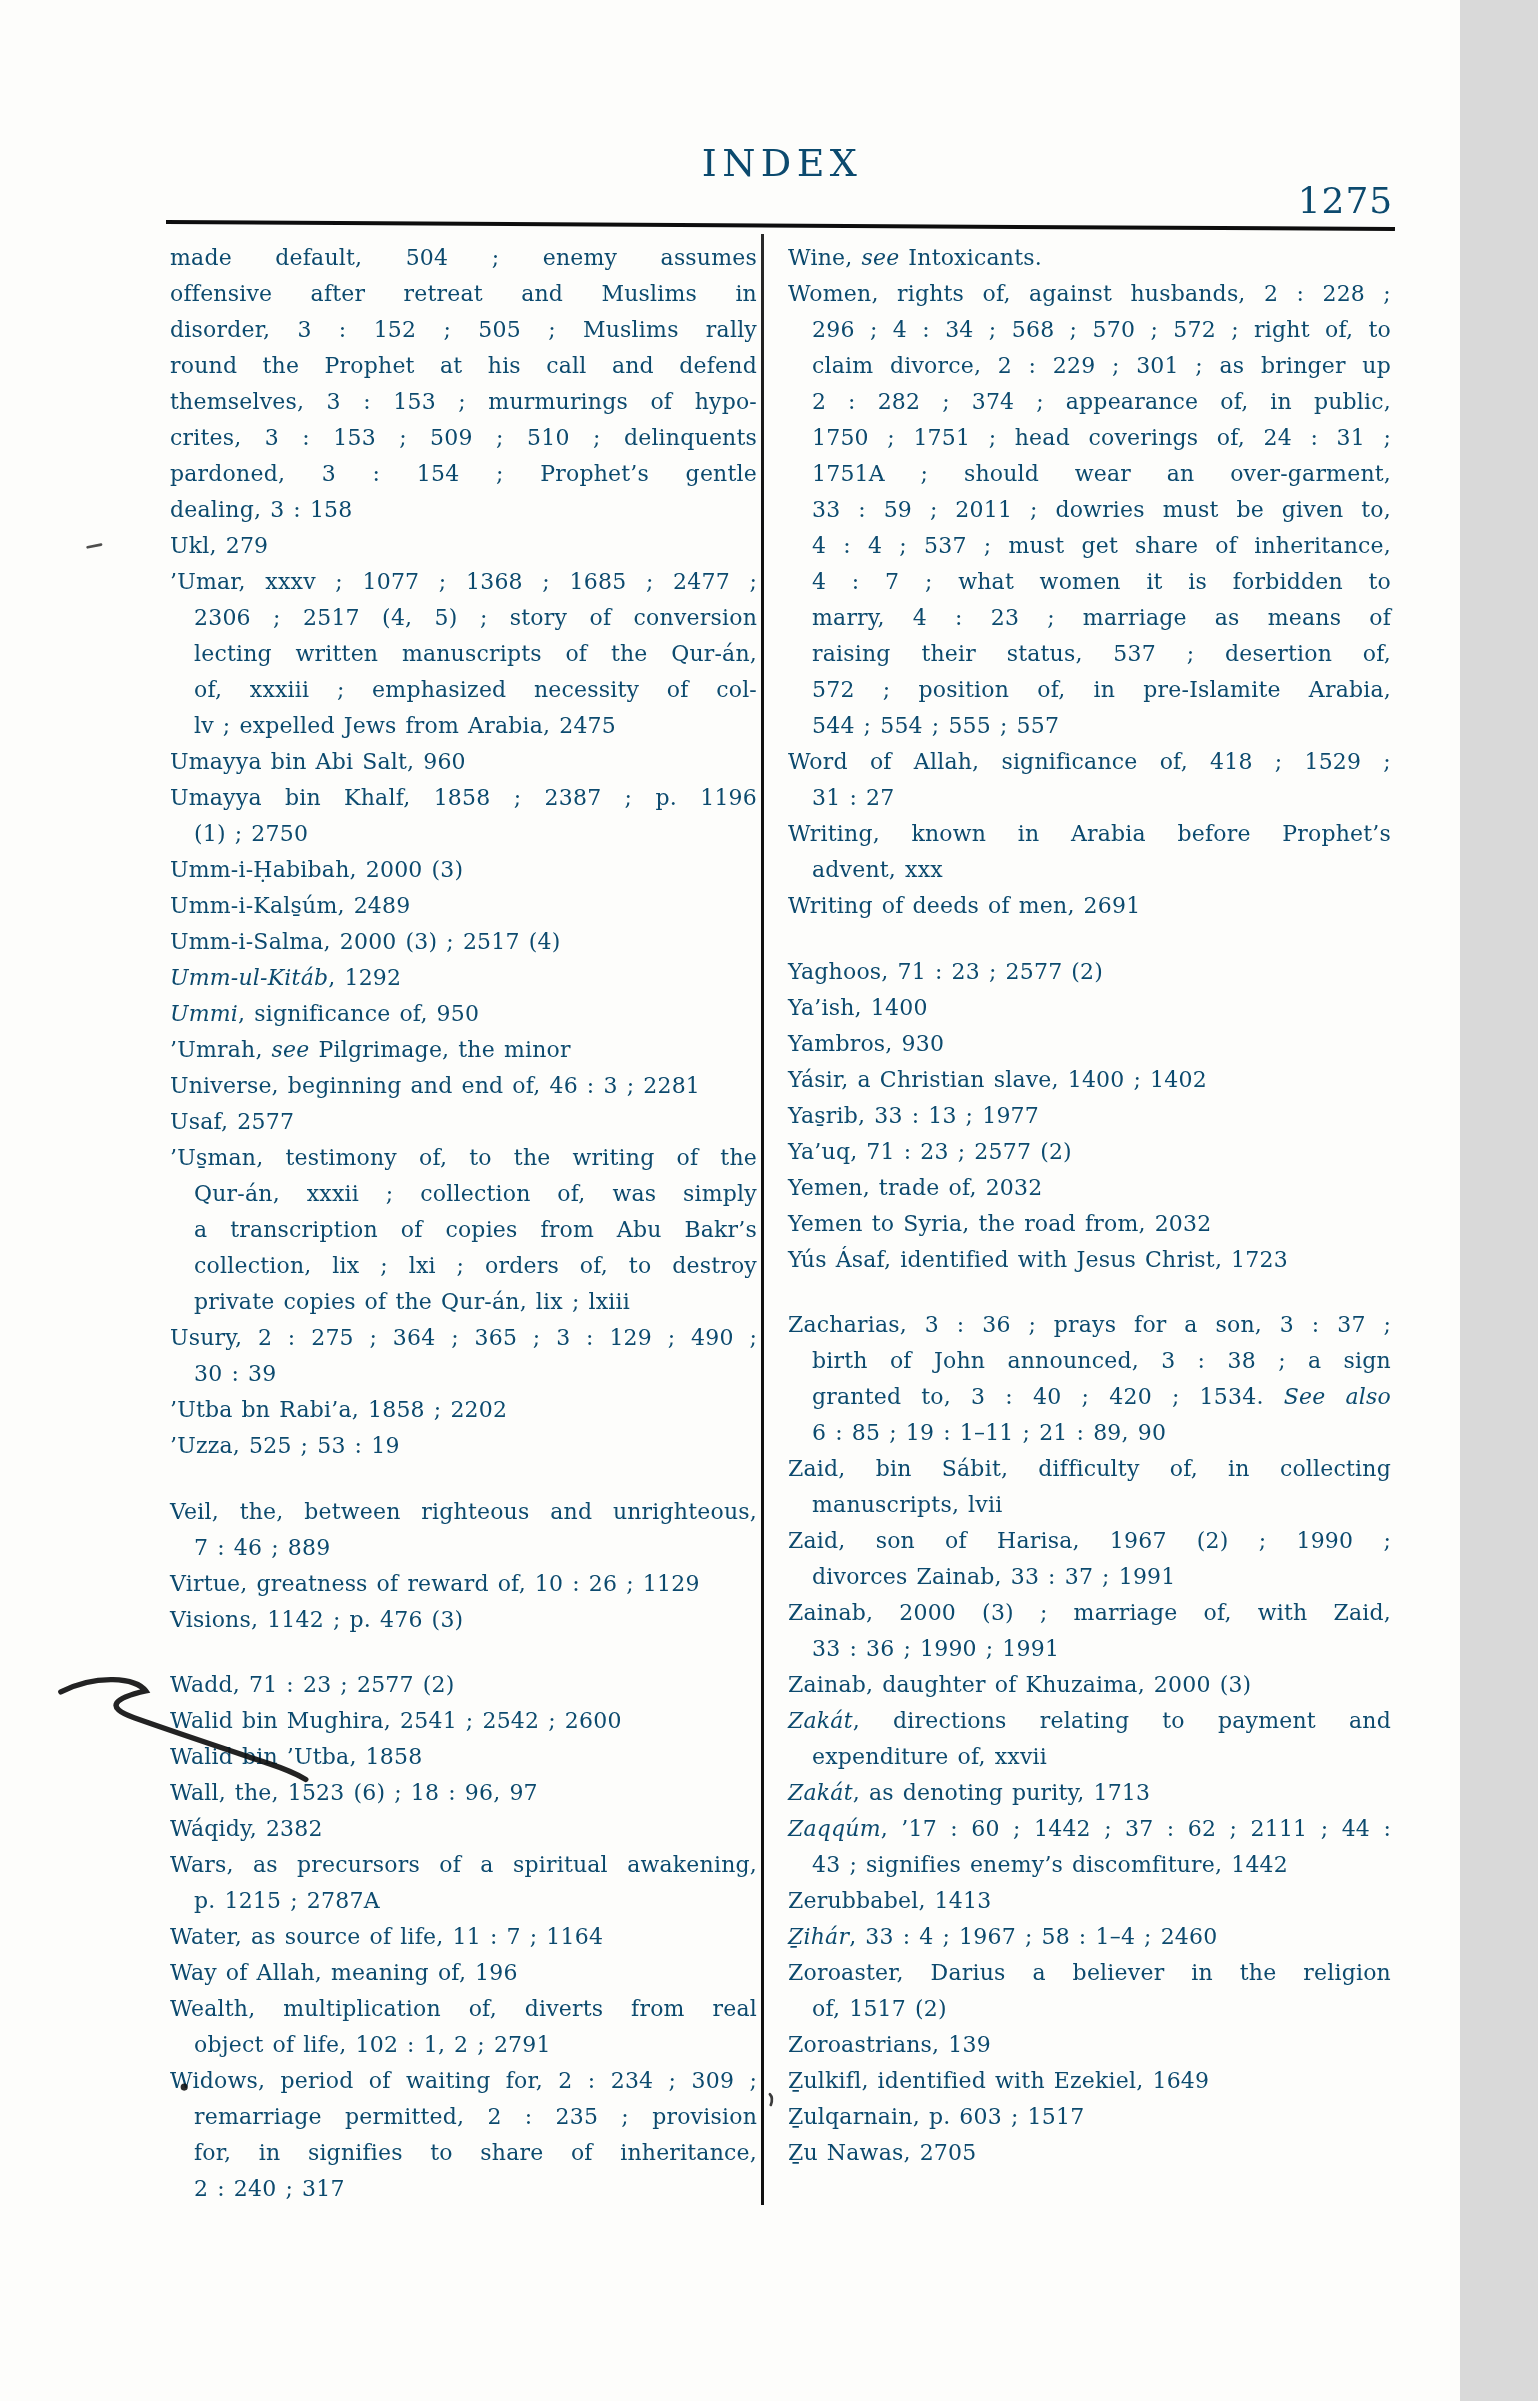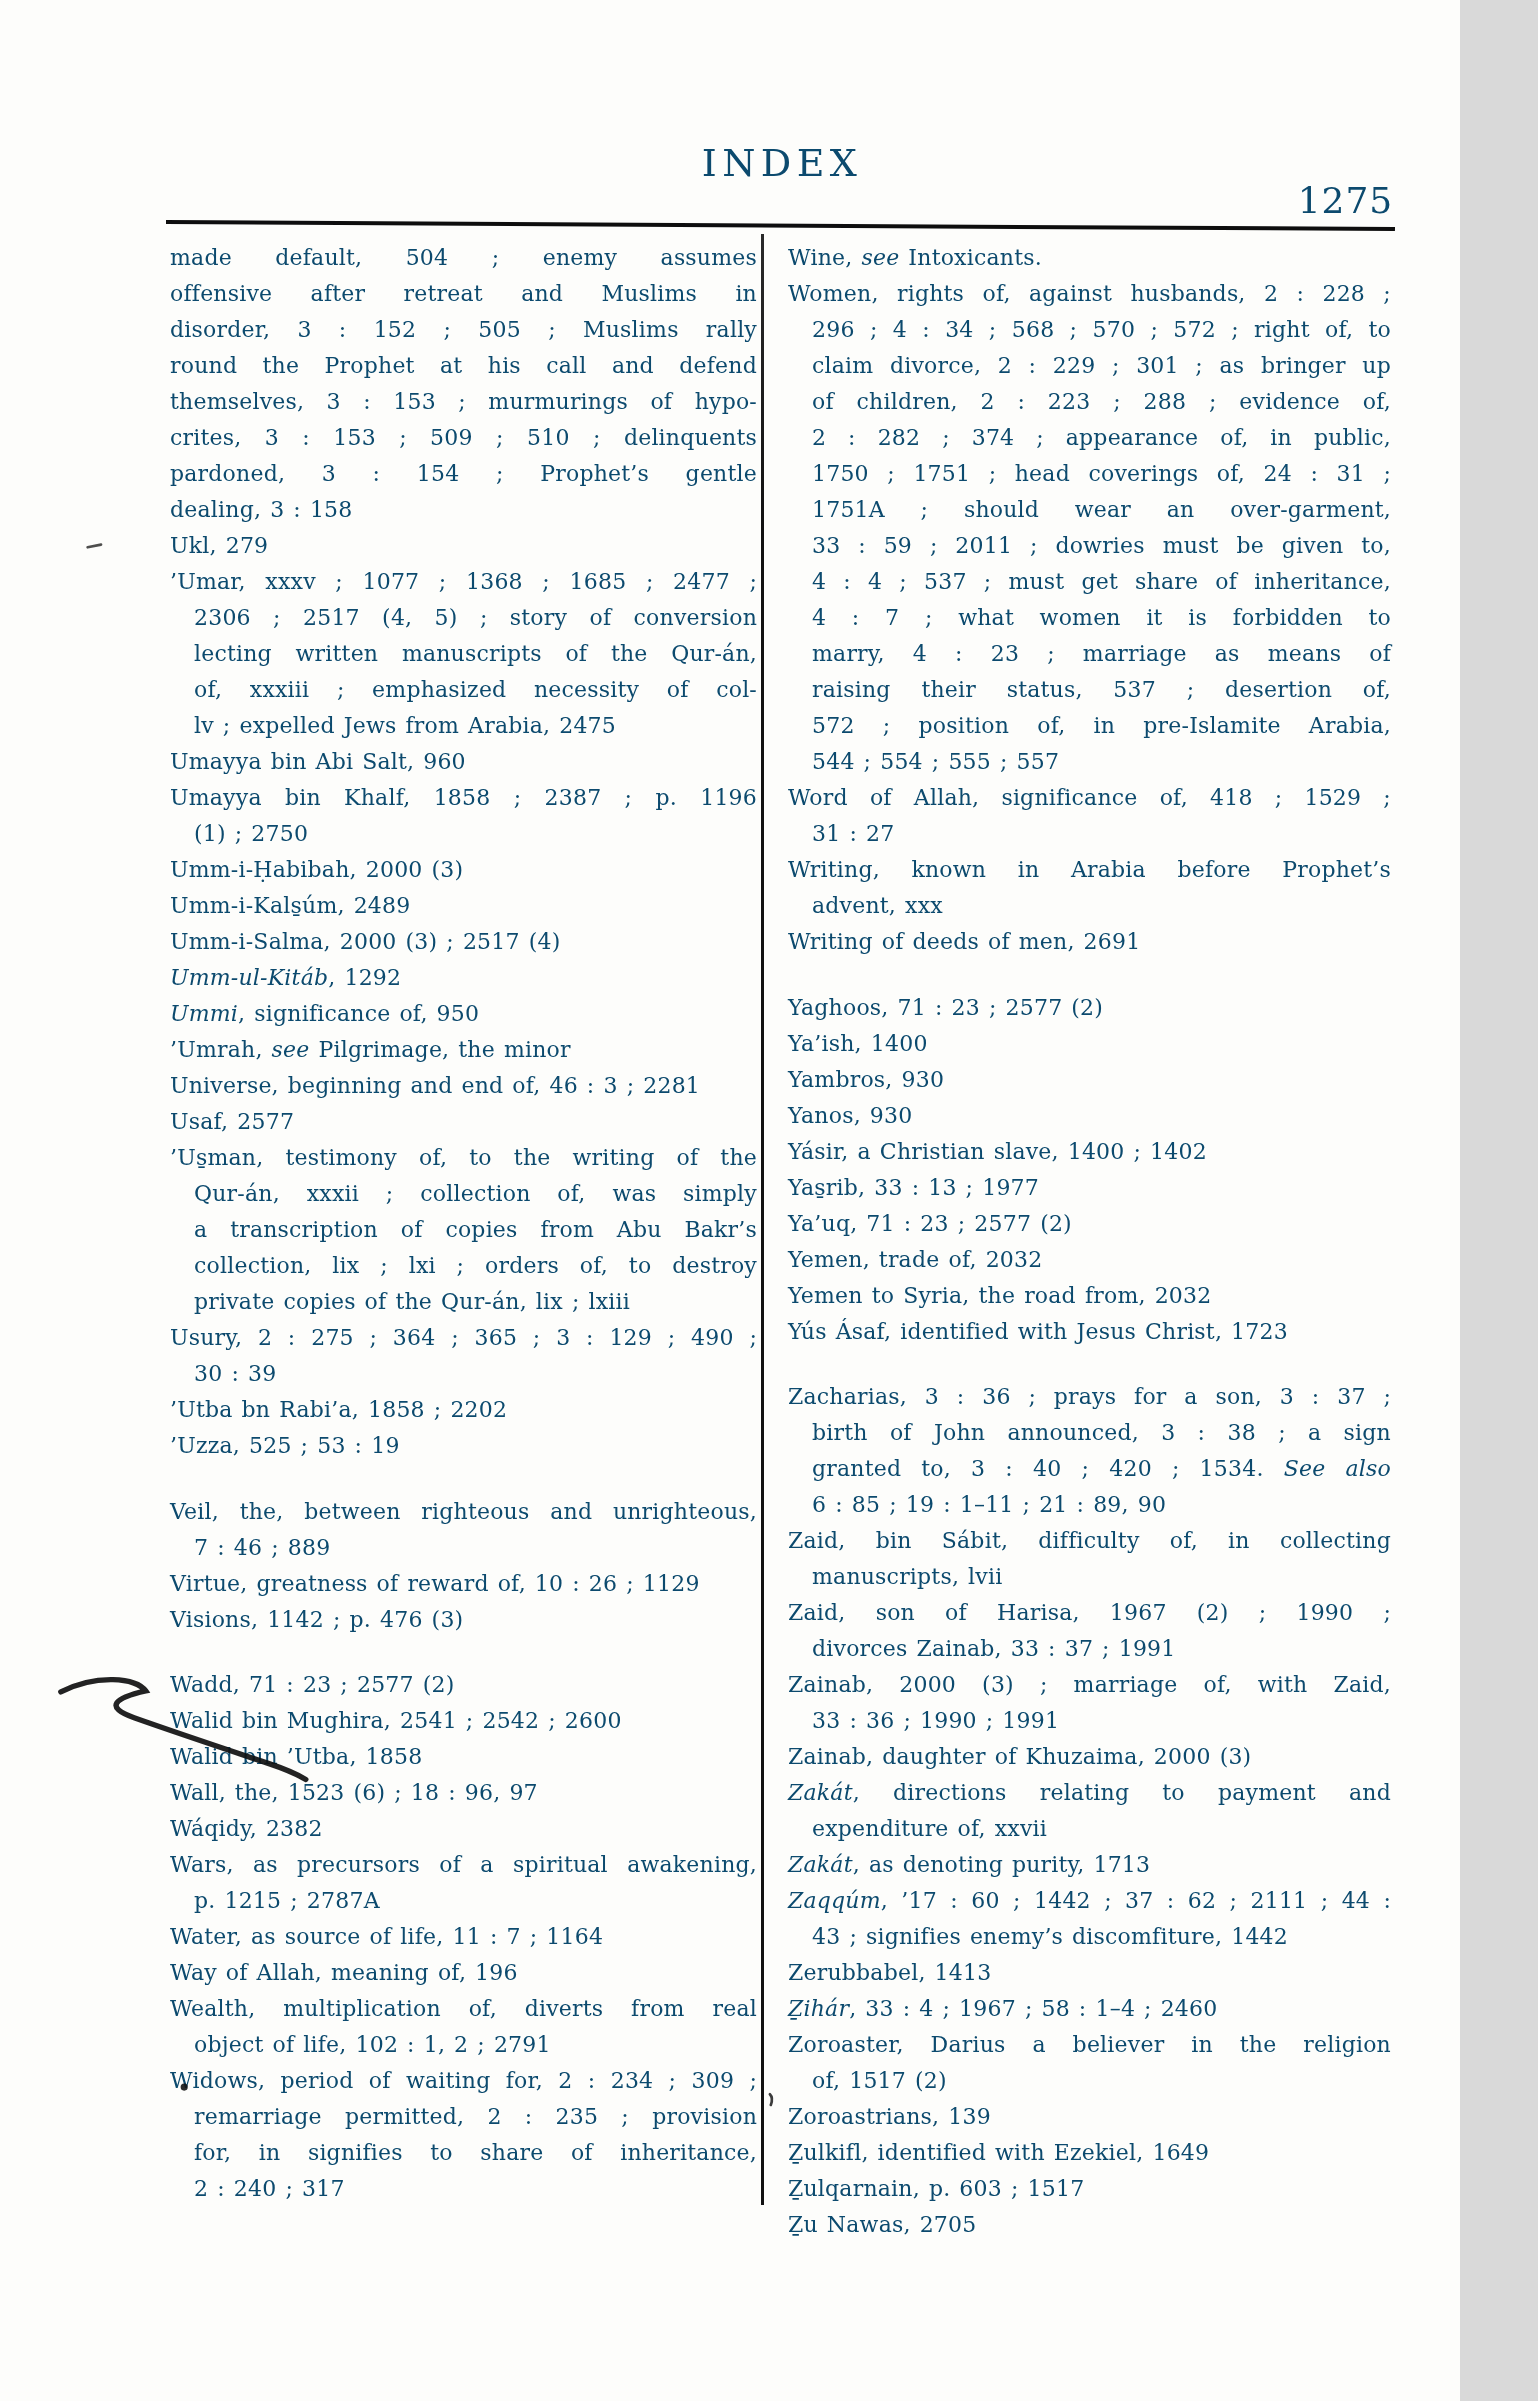--- a/index.html
+++ b/index.html
@@ -185,21 +185,20 @@
 
   <div class="col col-right" id="col-right">
       <div class="group">
         <div class="entry hang">
           <div class="line last"><span>Wine, </span><i>see</i><span> Intoxicants.</span></div>
         </div>
         <div class="entry hang">
           <div class="line"><span>Women, rights of, against husbands, 2 : 228 ;</span></div>
           <div class="line"><span>296 ; 4 : 34 ; 568 ; 570 ; 572 ; right of, to</span></div>
           <div class="line"><span>claim divorce, 2 : 229 ; 301 ; as bringer up</span></div>
-          <div class="line"><span>of children, 2 : 223 ; 288 ; evidence of,</span></div>
           <div class="line"><span>2 : 282 ; 374 ; appearance of, in public,</span></div>
           <div class="line"><span>1750 ; 1751 ; head coverings of, 24 : 31 ;</span></div>
           <div class="line"><span>1751A ; should wear an over-garment,</span></div>
           <div class="line"><span>33 : 59 ; 2011 ; dowries must be given to,</span></div>
           <div class="line"><span>4 : 4 ; 537 ; must get share of inheritance,</span></div>
           <div class="line"><span>4 : 7 ; what women it is forbidden to</span></div>
           <div class="line"><span>marry, 4 : 23 ; marriage as means of</span></div>
           <div class="line"><span>raising their status, 537 ; desertion of,</span></div>
           <div class="line"><span>572 ; position of, in pre-Islamite Arabia,</span></div>
           <div class="line last"><span>544 ; 554 ; 555 ; 557</span></div>
@@ -220,23 +219,20 @@
         <div class="entry hang">
           <div class="line last"><span>Yaghoos, 71 : 23 ; 2577 (2)</span></div>
         </div>
         <div class="entry hang">
           <div class="line last"><span>Ya’ish, 1400</span></div>
         </div>
         <div class="entry hang">
           <div class="line last"><span>Yambros, 930</span></div>
         </div>
         <div class="entry hang">
-          <div class="line last"><span>Yanos, 930</span></div>
-        </div>
-        <div class="entry hang">
           <div class="line last"><span>Yásir, a Christian slave, 1400 ; 1402</span></div>
         </div>
         <div class="entry hang">
           <div class="line last"><span>Yas̱rib, 33 : 13 ; 1977</span></div>
         </div>
         <div class="entry hang">
           <div class="line last"><span>Ya’uq, 71 : 23 ; 2577 (2)</span></div>
         </div>
         <div class="entry hang">
           <div class="line last"><span>Yemen, trade of, 2032</span></div>

